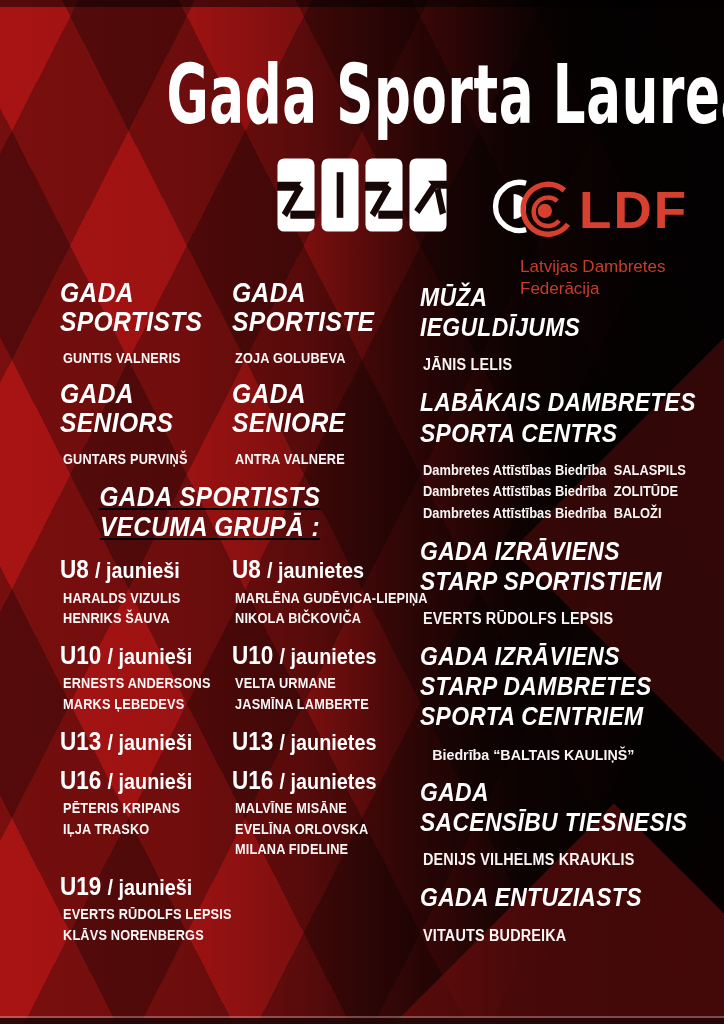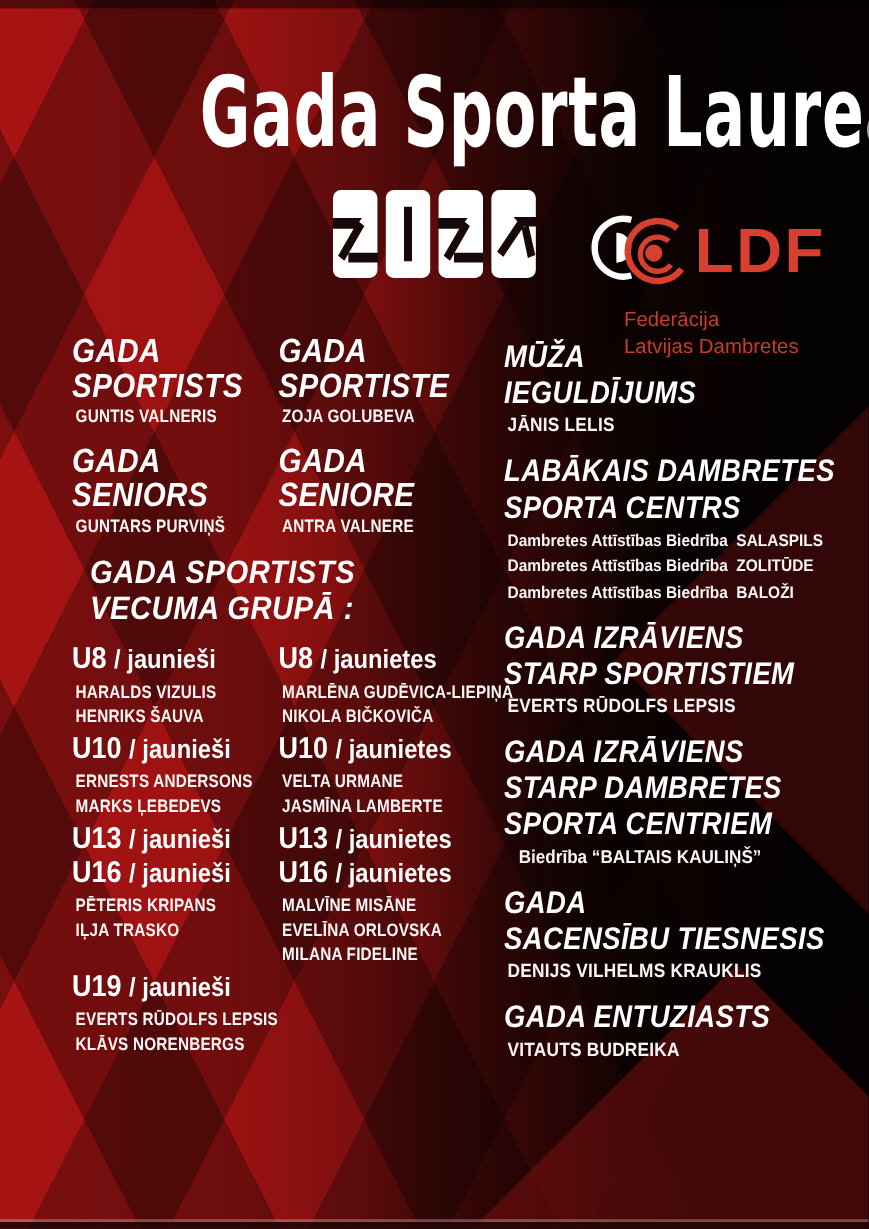--- a/index.html
+++ b/index.html
@@ -29,37 +29,37 @@
   .logo { position:absolute; left:486px; top:168px; width:200px; z-index:2; }
   .logo-row { display:flex; align-items:flex-start; }
   .logo-abbr { font:700 52px/1 "Liberation Sans", sans-serif; color:#d7402e; letter-spacing:2px; margin:16px 0 0 2px;
                transform:scaleX(1.02); transform-origin:left; }
   .org { margin:4px 0 0 34px; font:400 17px/1.3 "Liberation Sans", sans-serif; color:#c63e2b; }
 
   .left-zone  { position:absolute; left:60px;  top:278px; width:360px; z-index:2; }
   .right-zone { position:absolute; left:420px; top:282px; width:300px; z-index:2; }
 
   .grid2 { display:grid; grid-template-columns:172px 1fr; row-gap:10px; }
-  #age-groups { row-gap:2px; margin-top:0; }
+  #age-groups { row-gap:13px; margin-top:0; }
 
   .award-title .tl { font:italic 700 28px/1.04 "Liberation Sans", sans-serif; color:#fff;
                      letter-spacing:0.4px; white-space:nowrap;
                      transform:scaleX(0.88); transform-origin:left bottom; }
   .right-zone .award-title .tl { font-size:26px; line-height:1.16; }
-  .winners { margin-top:2px; padding-left:3px; }
+  .winners { margin-top:12px; padding-left:3px; }
   .nm { font:700 15px/1.38 "Liberation Sans", sans-serif; color:#fbf6f6; letter-spacing:0.2px;
         white-space:nowrap; transform:scaleX(0.85); transform-origin:left center; }
   .r-nm { font-size:16px; transform:scaleX(0.9); }
   .club-line { font:700 14px/1.55 "Liberation Sans", sans-serif; color:#fbf6f6; white-space:pre;
                transform:scaleX(0.92); transform-origin:left center; }
   .club-big  { font:700 15.5px/1.45 "Liberation Sans", sans-serif; color:#fbf6f6; white-space:pre;
                padding-left:10px; transform:scaleX(0.92); transform-origin:left center; }
   .right-zone .award { margin-bottom:11px; }
 
-  .age-heading { width:300px; margin:12px 0 14px 0; }
+  .age-heading { width:300px; text-align:center; margin:12px 0 14px 0;text-decoration:underline; }
   .age-heading .hl { font:italic 700 27px/1.12 "Liberation Sans", sans-serif; color:#fff; letter-spacing:0.5px;
                      transform:scaleX(0.9); transform-origin:center; }
   .g-head  { white-space:nowrap; color:#fff; transform:scaleX(0.9); transform-origin:left bottom; }
   .g-code  { font:700 25px/1.05 "Liberation Sans", sans-serif; }
   .g-label { font:700 22px/1.05 "Liberation Sans", sans-serif; margin-left:7px; font-weight:600; }
   .group .winners { margin-top:5px; }
 </style>
 </head>
 <body>
 
@@ -103,22 +103,22 @@
       <svg class="logo-mark" width="102" height="84" viewBox="0 0 102 84">
         <path d="M45,12 A27,27 0 1 0 45,64" fill="none" stroke="#ffffff" stroke-width="6"></path>
         <path d="M31,24 A14,14 0 0 1 31,52 Z" fill="#ffffff"></path>
         <path d="M88,20 A28,28 0 1 0 92,58" fill="none" stroke="#d7402e" stroke-width="6"></path>
         <path d="M80,32 A16,16 0 1 0 82,54" fill="none" stroke="#d7402e" stroke-width="5"></path>
         <circle cx="66" cy="43" r="8" fill="#d7402e"></circle>
       </svg>
       <span class="logo-abbr">LDF</span>
     </div>
     <div class="org">
+      <div>Latvijas Dambretes</div>
       <div>Federācija</div>
-      <div>Latvijas Dambretes</div>
     </div>
   </div>
 
   <div class="left-zone">
     <div class="grid2" id="top-awards">
         <div class="award">
           <div class="award-title">
             <div class="tl">GADA</div>
             <div class="tl">SPORTISTS</div>
           </div>

